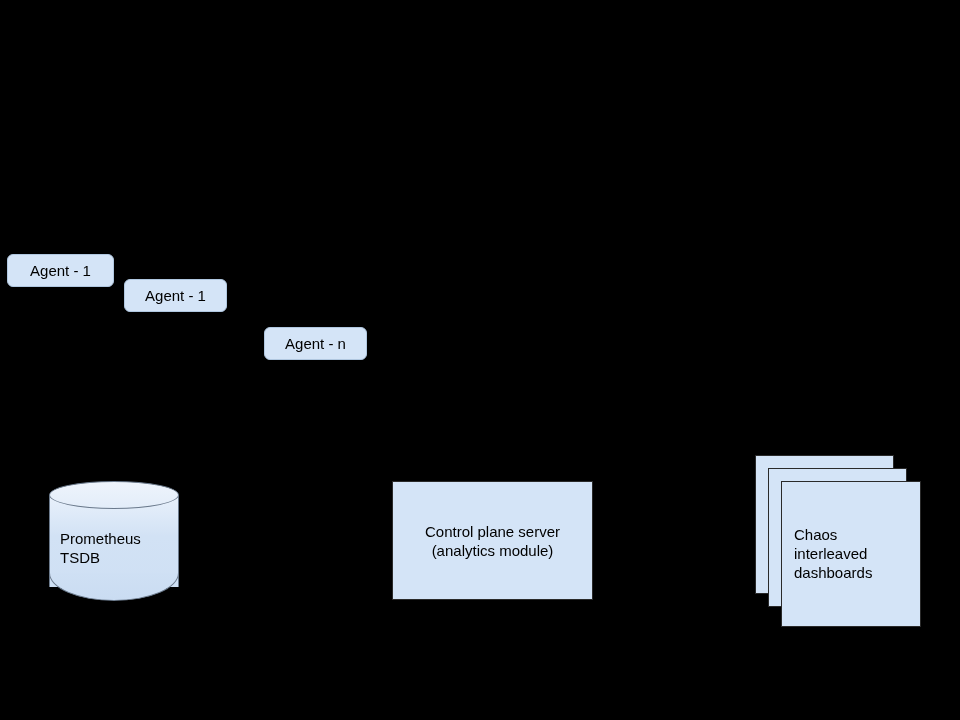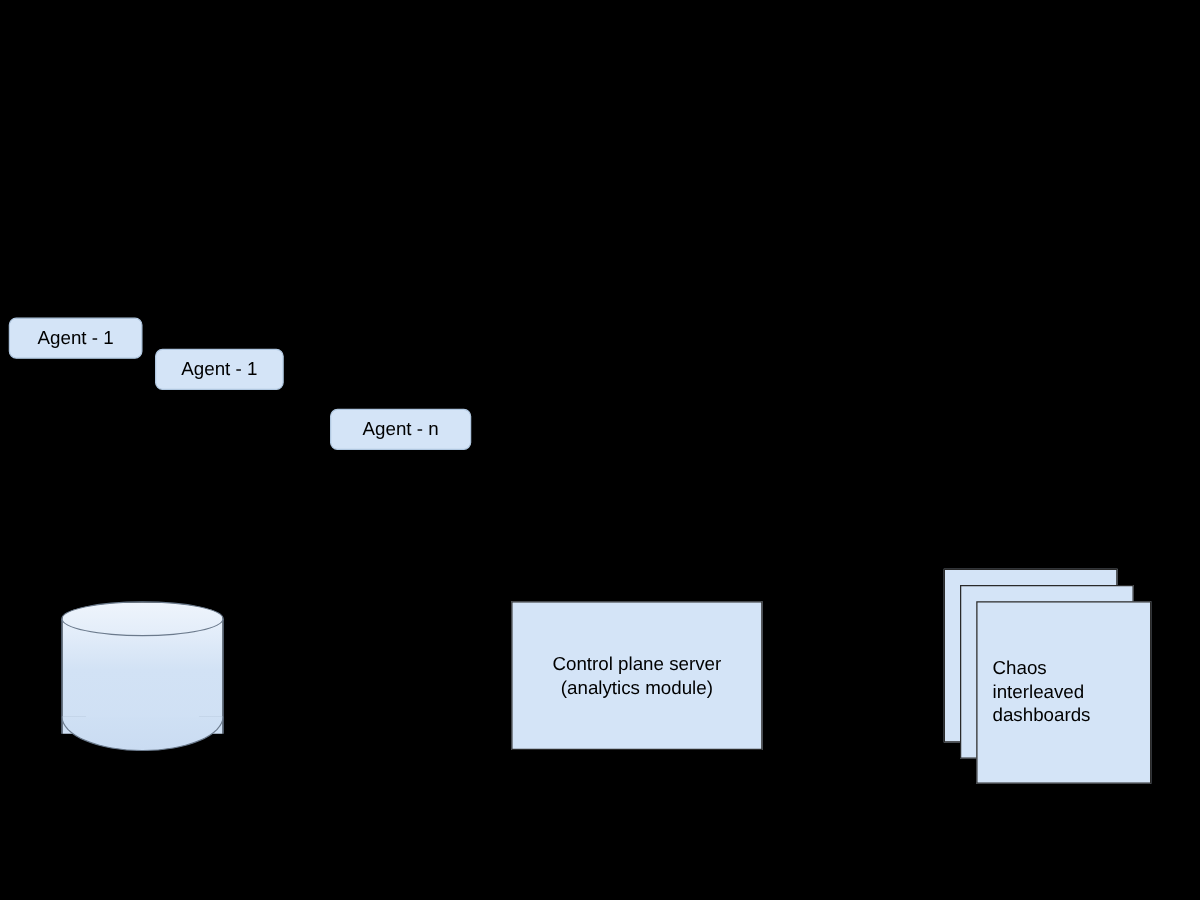--- a/index.html
+++ b/index.html
@@ -132,31 +132,33 @@
 <div id="canvas">
 
   <div class="agent-box" style="left:7px; top:242px; width:107px; height:33px;margin-top:12px;">
     <span class="node-label">Agent - 1</span>
   </div>
 
   <div class="agent-box" style="left:124px; top:279px; width:103px; height:33px;">
     <span class="node-label">Agent - 1</span>
   </div>
 
-  <div class="agent-box" style="left:264px; top:327px; width:113px; height:33px;">
+  <div class="agent-box" style="left:264px; top:327px; width:103px; height:33px;">
     <span class="node-label">Agent - n</span>
   </div>
 
   <div class="cylinder" style="left:49px; top:481px; width:130px; height:120px;">
     <div class="cyl-body"></div>
     <div class="cyl-bottom"></div>
     <div class="cyl-top"></div>
+    <div class="cyl-text node-label">Prometheus
+TSDB</div>
   </div>
 
-  <div class="rect-box" style="left:392px; top:481px; width:201px; height:119px;margin-left:17px;">
+  <div class="rect-box" style="left:392px; top:481px; width:201px; height:119px;">
     <span class="node-label">Control plane server
 (analytics module)</span>
   </div>
 
   <div class="arrowhead" style="left:752px; top:532px;"></div>
 
   <div class="stack-layer" style="left:755px; top:455px; width:139px; height:139px;"></div>
   <div class="stack-layer" style="left:768px; top:468px; width:139px; height:139px;"></div>
   <div class="stack-layer stack-front" style="left:781px; top:481px; width:140px; height:146px;">
     <div class="stack-text node-label">Chaos

